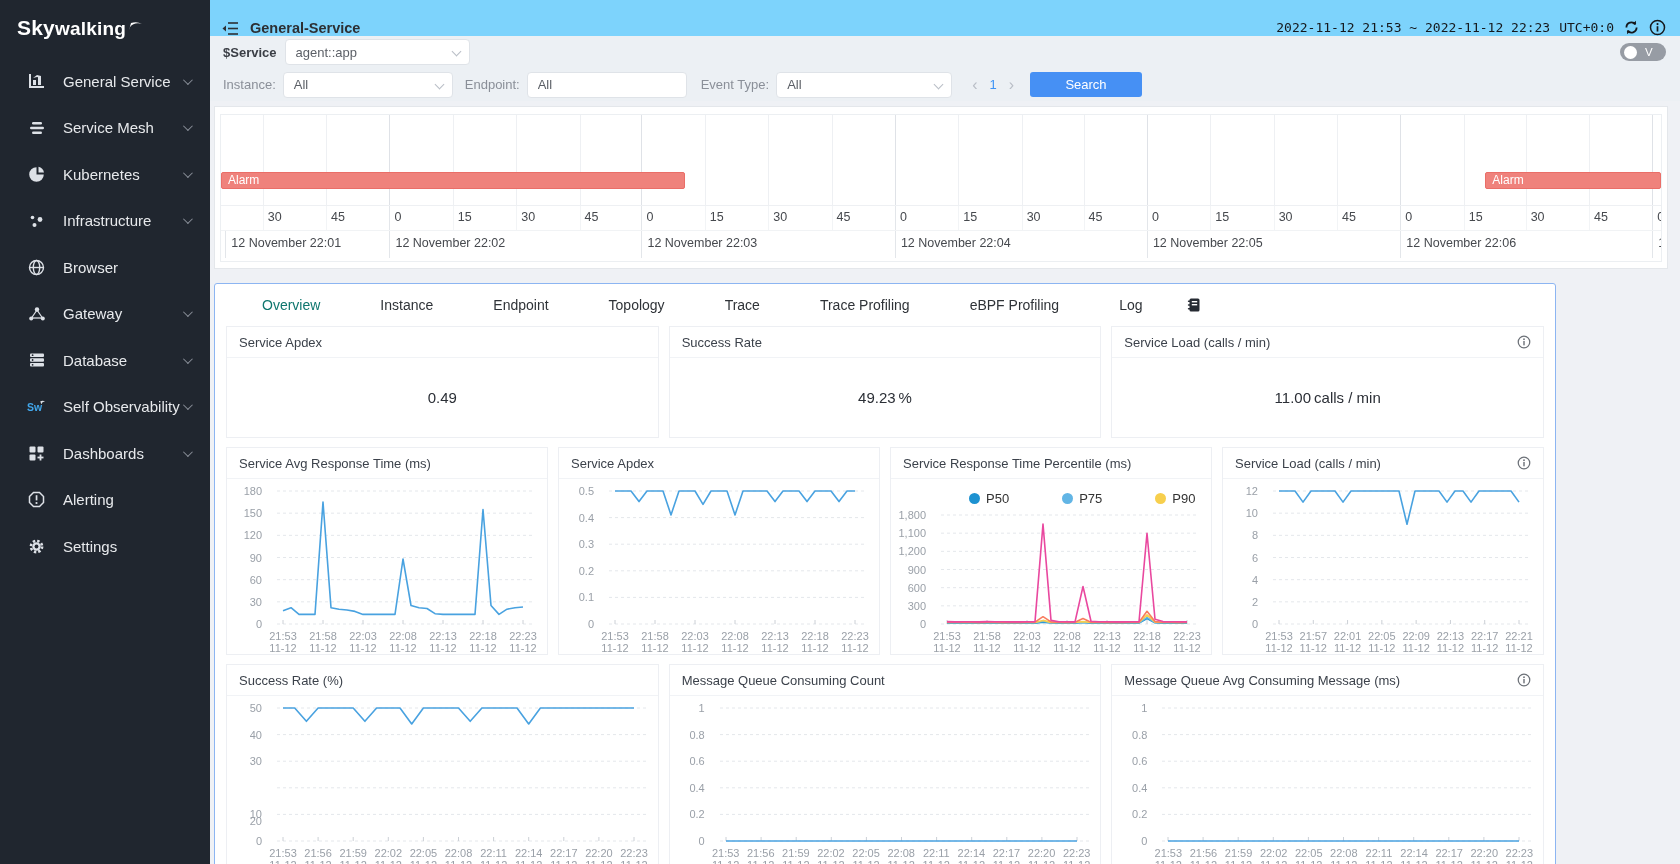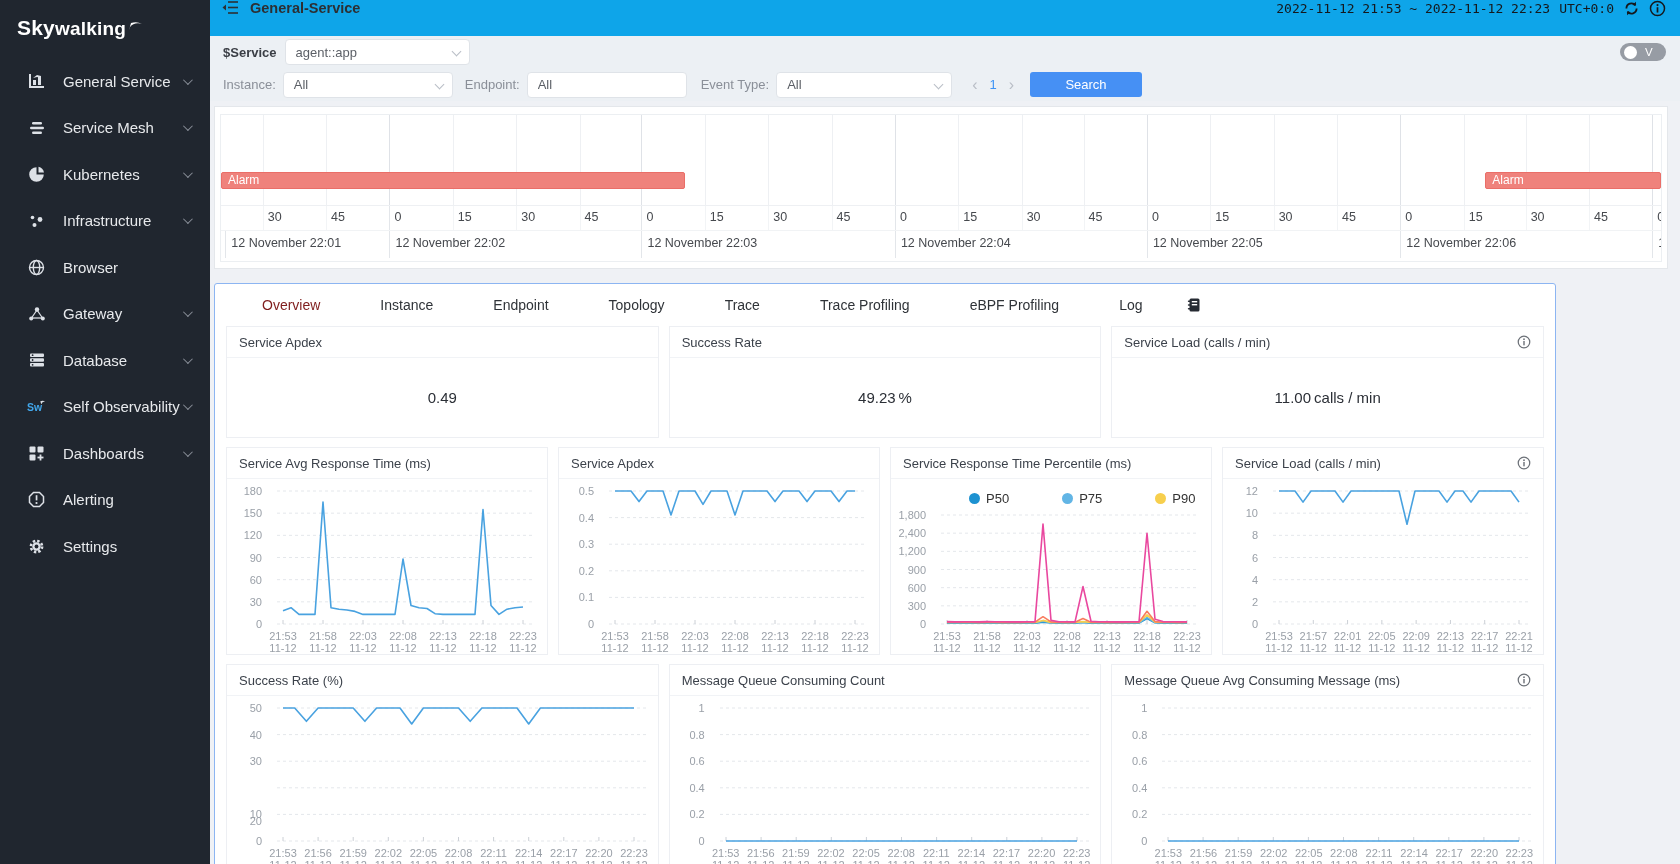--- a/index.html
+++ b/index.html
@@ -16,21 +16,21 @@
   .logo .t1 { font-size:21px; font-weight:700; letter-spacing:.2px; }
   .logo .t2 { font-size:19px; font-weight:600; letter-spacing:.2px; }
   .logo svg { margin-left:2px; }
   .nav { margin-top:14px; }
   .nav-item { display:flex; align-items:center; height:46.5px; padding:0 20px 0 27px; cursor:pointer; }
   .nav-icon { width:19px; height:17px; margin-right:17px; display:flex; align-items:center; justify-content:center; flex:none; }
   .nav-label { flex:1; font-size:15px; color:#e7e9ec; white-space:nowrap; }
   .nav-chev { width:7px; height:7px; border-right:1.5px solid #878d97; border-bottom:1.5px solid #878d97; transform:rotate(45deg) translateY(-2px); flex:none; }
   
   .main { margin-left:210px; width:1470px; }
-  .topbar { height:36px; background:#0ea5e9; display:flex; align-items:flex-start; padding:0 14px 0 12px; }
+  .topbar { height:36px; background:#7dd3fc; display:flex; align-items:flex-end; padding:0 14px 0 12px; }
   .collapse-btn { display:flex; align-items:center; cursor:pointer; }
   .topbar-title { margin-left:11px; font-size:14.5px; font-weight:600; color:#2c2f33; }
   .topbar-right { margin-left:auto; display:flex; align-items:center; gap:9px; }
   .time-range { font-family:"DejaVu Sans Mono","Liberation Mono",monospace; font-size:13px; color:#15181c; }
   .utc { font-family:"DejaVu Sans Mono","Liberation Mono",monospace; font-size:13px; color:#15181c; }
   .icon-btn { display:flex; cursor:pointer; }
   .subbar { height:32px; background:#ecf0f4; display:flex; align-items:center; padding:0 14px 0 13px; }
   .svc-label { font-size:13px; font-weight:700; color:#3a3e45; margin-right:8px; }
   .filterbar { height:33px; background:#ecf0f4; display:flex; align-items:center; padding:0 14px 0 13px; }
   .flt-label { font-size:13px; color:#8a8f98; margin-right:7px; }
@@ -59,21 +59,21 @@
   .tl-vline { position:absolute; top:0; bottom:0; width:1px; }
   .tl-minor-label { position:absolute; top:4px; white-space:nowrap; }
   .tl-major-label { position:absolute; top:5px; white-space:nowrap; }
   .tl-alarm { position:absolute; top:57px; height:17px; background:#ef827c; border:1px solid #ea6e68;
               border-radius:2px; color:#fff; font-size:12px; line-height:15px; padding:0 6px; overflow:hidden; cursor:pointer; }
   
   .bigcard { margin:14px 0 0 4px; width:1342px; background:#fff; border:1px solid #8cb5f2; border-radius:3px;
              padding:0 11px 12px 11px; }
   .tabs { height:42px; display:flex; align-items:center; padding-left:6px; }
   .tab { padding:0 30px; font-size:14px; color:#2f3338; cursor:pointer; white-space:nowrap; }
-  .tab.active { color:#7f1d1d; }
+  .tab.active { color:#0f766e; }
   .tabs-extra-icon { margin-left:14px; display:flex; cursor:pointer; }
   .metric-row { display:flex; gap:10px; }
   .mcard { flex:1; height:112px; border:1px solid #edeff3; background:#fff; display:flex; flex-direction:column; }
   .card-title-row { height:31px; flex:none; border-bottom:1px solid #f1f3f6; display:flex; align-items:center;
                     justify-content:space-between; padding:0 12px; font-size:13px; color:#3c424b; }
   .mvalue { flex:1; display:flex; align-items:center; justify-content:center; font-size:15px; color:#2b2f36; gap:3px; }
   .charts-row { display:flex; gap:10px; margin-top:9px; }
   .ccard { flex:1; height:208px; border:1px solid #edeff3; background:#fff; display:flex; flex-direction:column; min-width:0; }
   .chart-body { flex:1; display:flex; flex-direction:column; padding:7px 10px 0 4px; min-height:0; }
   .legend { height:24px; flex:none; display:flex; align-items:center; gap:17px; padding-left:38px; font-size:13px; color:#333; }
@@ -619,21 +619,21 @@
                 <span>P99</span>
               </span>
             </div>
             <div class="plot-row">
               <div class="y-labels">
                 <span class="ytick" style="top: 114px;">0</span>
                 <span class="ytick" style="top: 95.8333px;">300</span>
                 <span class="ytick" style="top: 77.6667px;">600</span>
                 <span class="ytick" style="top: 59.5px;">900</span>
                 <span class="ytick" style="top: 41.3333px;">1,200</span>
-                <span class="ytick" style="top: 23.1667px;">2,400</span>
+                <span class="ytick" style="top: 23.1667px;">1,100</span>
                 <span class="ytick" style="top: 5px;">1,800</span>
               </div>
               <div class="plot">
                 <svg width="268" height="118">
                   <line x1="8" x2="266" y1="114" y2="114" stroke="#e4e7eb" stroke-dasharray="3,3"></line>
                   <line x1="8" x2="266" y1="95.83333333333334" y2="95.83333333333334" stroke="#e4e7eb" stroke-dasharray="3,3"></line>
                   <line x1="8" x2="266" y1="77.66666666666667" y2="77.66666666666667" stroke="#e4e7eb" stroke-dasharray="3,3"></line>
                   <line x1="8" x2="266" y1="59.5" y2="59.5" stroke="#e4e7eb" stroke-dasharray="3,3"></line>
                   <line x1="8" x2="266" y1="41.333333333333336" y2="41.333333333333336" stroke="#e4e7eb" stroke-dasharray="3,3"></line>
                   <line x1="8" x2="266" y1="23.166666666666664" y2="23.166666666666664" stroke="#e4e7eb" stroke-dasharray="3,3"></line>

